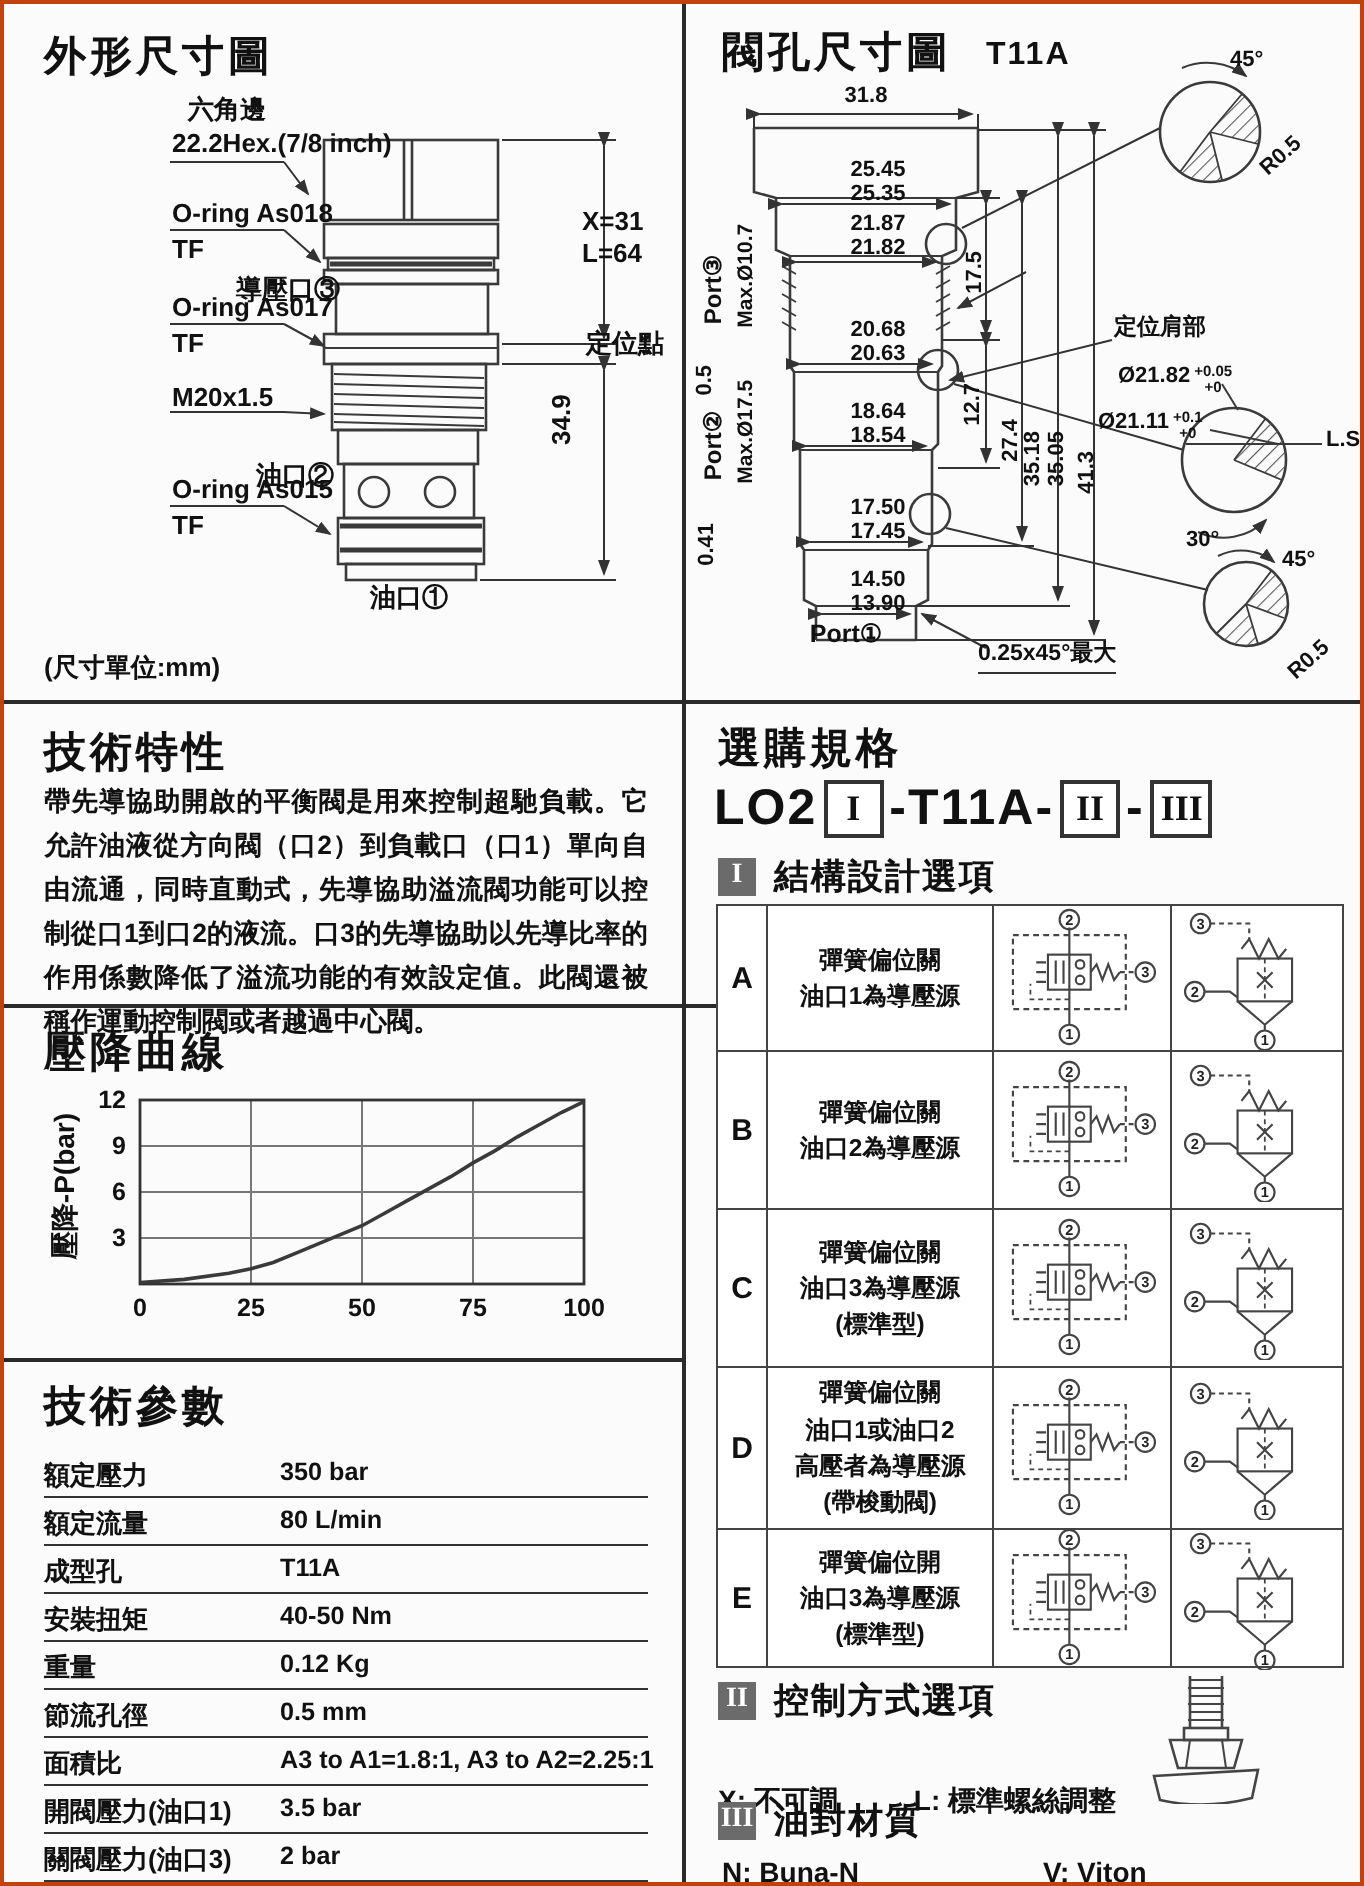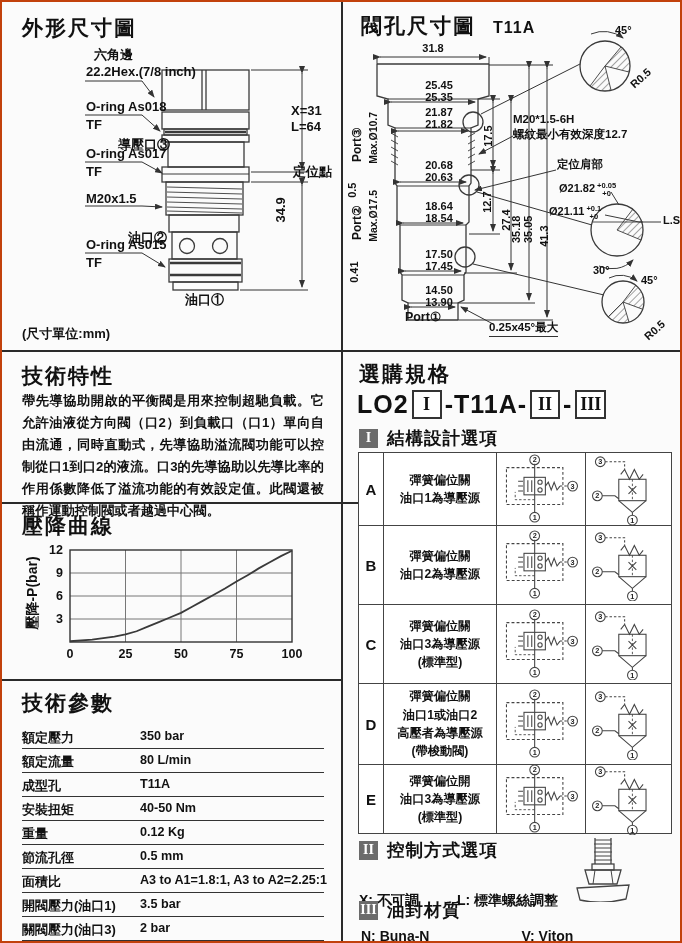--- a/index.html
+++ b/index.html
@@ -115,21 +115,21 @@
     <span class="lab" style="left:84px;top:62px;">22.2Hex.(7/8 inch)</span>
     <span class="lab" style="left:84px;top:97px;">O-ring As018</span>
     <span class="lab" style="left:84px;top:115px;">TF</span>
     <span class="lab" style="left:116px;top:135px;">導壓口③</span>
     <span class="lab" style="left:84px;top:144px;">O-ring As017</span>
     <span class="lab" style="left:84px;top:162px;">TF</span>
     <span class="lab" style="left:84px;top:189px;">M20x1.5</span>
     <span class="lab" style="left:126px;top:228px;">油口②</span>
     <span class="lab" style="left:84px;top:235px;">O-ring As015</span>
     <span class="lab" style="left:84px;top:253px;">TF</span>
-    <span class="lab" style="left:183px;top:290px;">油口①</span>
+    <span class="lab" style="left:183px;top:290px;font-family:Liberation Mono, monospace;">油口①</span>
     <span class="lab" style="left:289px;top:101px;">X=31
 L=64</span>
     <span class="lab" style="left:291px;top:162px;">定位點</span>
     <span class="lab rl" style="left:266px;top:200px;">34.9</span>
     <span class="lab" style="left:20px;top:324px;font-weight:bold;">(尺寸單位:mm)</span>
   </section>
 
   <section id="sec-cavity">
     <div class="sec-title" style="left:18px;top:10px;">閥孔尺寸圖</div>
     <div class="lab" style="left:150px;top:16px;font-size:16px;letter-spacing:1px;">T11A</div>
@@ -212,22 +212,20 @@
     <span class="dim rl" style="left:2px;top:182px;">0.5</span>
     <span class="dim rl" style="left:-3px;top:214px;font-size:12px;">Port②</span>
     <span class="dim rl small" style="left:5px;top:208px;">Max.Ø17.5</span>
     <span class="dim rl" style="left:0px;top:264px;">0.41</span>
     <span class="dim rl" style="left:134px;top:128px;">17.5</span>
     <span class="dim rl" style="left:133px;top:194px;">12.7</span>
     <span class="dim rl" style="left:152px;top:212px;">27.4</span>
     <span class="dim rl" style="left:166px;top:215px;">35.18
 35.05</span>
     <span class="dim rl" style="left:190px;top:228px;">41.3</span>
-    <span class="callout" style="left:170px;top:110px;">M20*1.5-6H
-螺紋最小有效深度12.7</span>
     <span class="callout" style="left:214px;top:155px;">定位肩部</span>
     <span class="callout ulined" style="left:146px;top:318px;">0.25x45°最大</span>
     <span class="dim" style="left:272px;top:22px;">45°</span>
     <span class="dim r45" style="left:286px;top:70px;">R0.5</span>
     <span class="dim" style="left:216px;top:180px;"><span>Ø21.82</span><span class="tol">+0.05
 +0</span></span>
     <span class="dim" style="left:206px;top:203px;"><span>Ø21.11</span><span class="tol">+0.1
 +0</span></span>
     <span class="dim" style="left:320px;top:212px;">L.S</span>
     <span class="dim" style="left:250px;top:262px;">30°</span>

